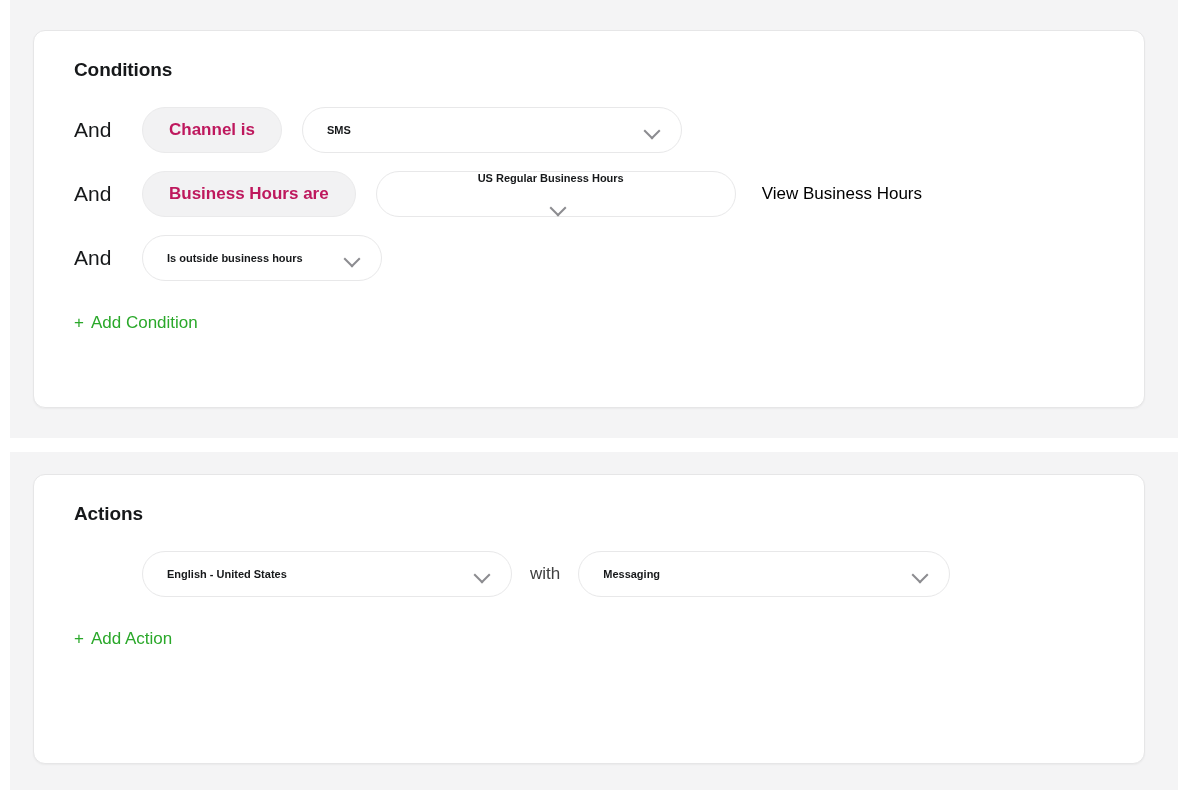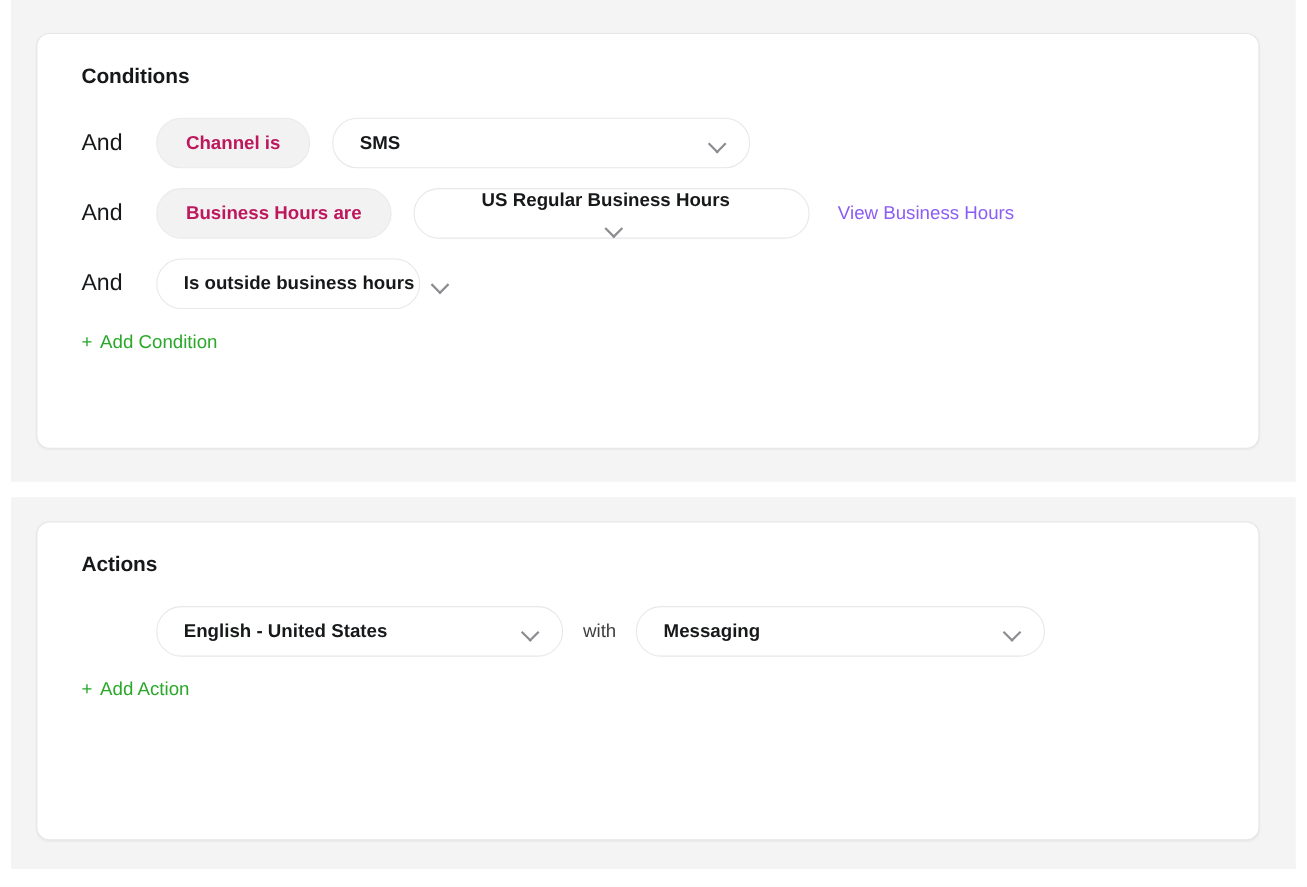--- a/index.html
+++ b/index.html
@@ -83,21 +83,21 @@
   
   .pill-select {
     display: inline-flex;
     align-items: center;
     justify-content: space-between;
     height: 46px;
     padding: 0 20px 0 24px;
     background: #ffffff;
     border: 1px solid #e8e8e9;
     border-radius: 999px;
-    font-size: 17px;
+    font-size: 11px;
     font-weight: bold;
     color: #16181a;
     white-space: nowrap;
     cursor: pointer;
   }
   .pill-select .sel-label { margin-right: 14px; }
 
   .chev {
     display: inline-block;
     width: 18px; height: 18px;
@@ -117,35 +117,35 @@
 
   .inline-word {
     font-size: 17px;
     color: #404040;
     padding: 0 18px;
     white-space: nowrap;
   }
 
   .link-green {
     font-size: 17px;
-    color: #8b5cf6;
+    color: #000000;
     text-decoration: none;
     white-space: nowrap;
     cursor: pointer;
     margin-left: 26px;
     text-align: right;
   }
 
   .add-link {
     display: inline-block;
     font-size: 17px;
     color: #2aa82a;
     text-decoration: none;
     cursor: pointer;
-    margin-top: 8px;
+    margin-top: 20px;
     white-space: nowrap;
   }
   .add-link .plus { margin-right: 7px; }
 
   .info-icon {
     display: inline-flex;
     align-items: center;
     justify-content: center;
     width: 22px; height: 22px;
     border: 1px solid #c4c4c6;

